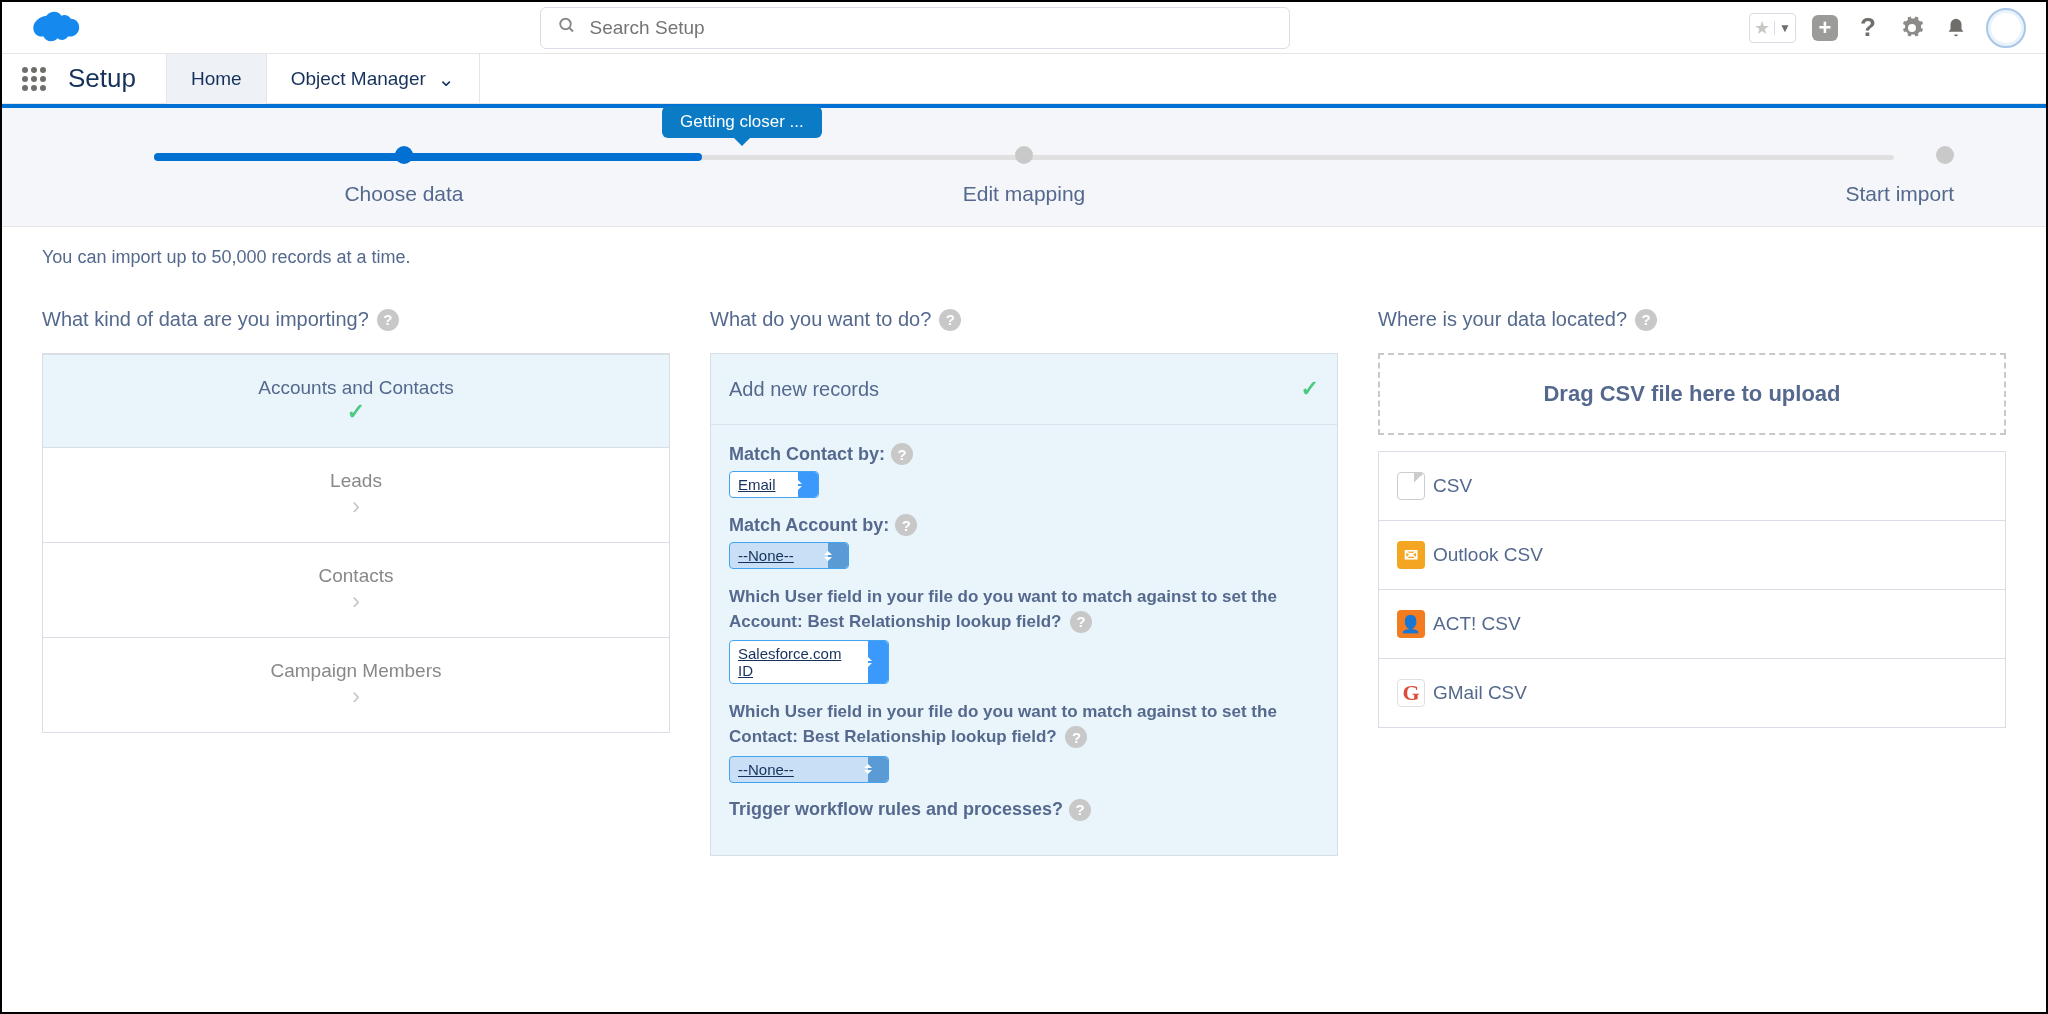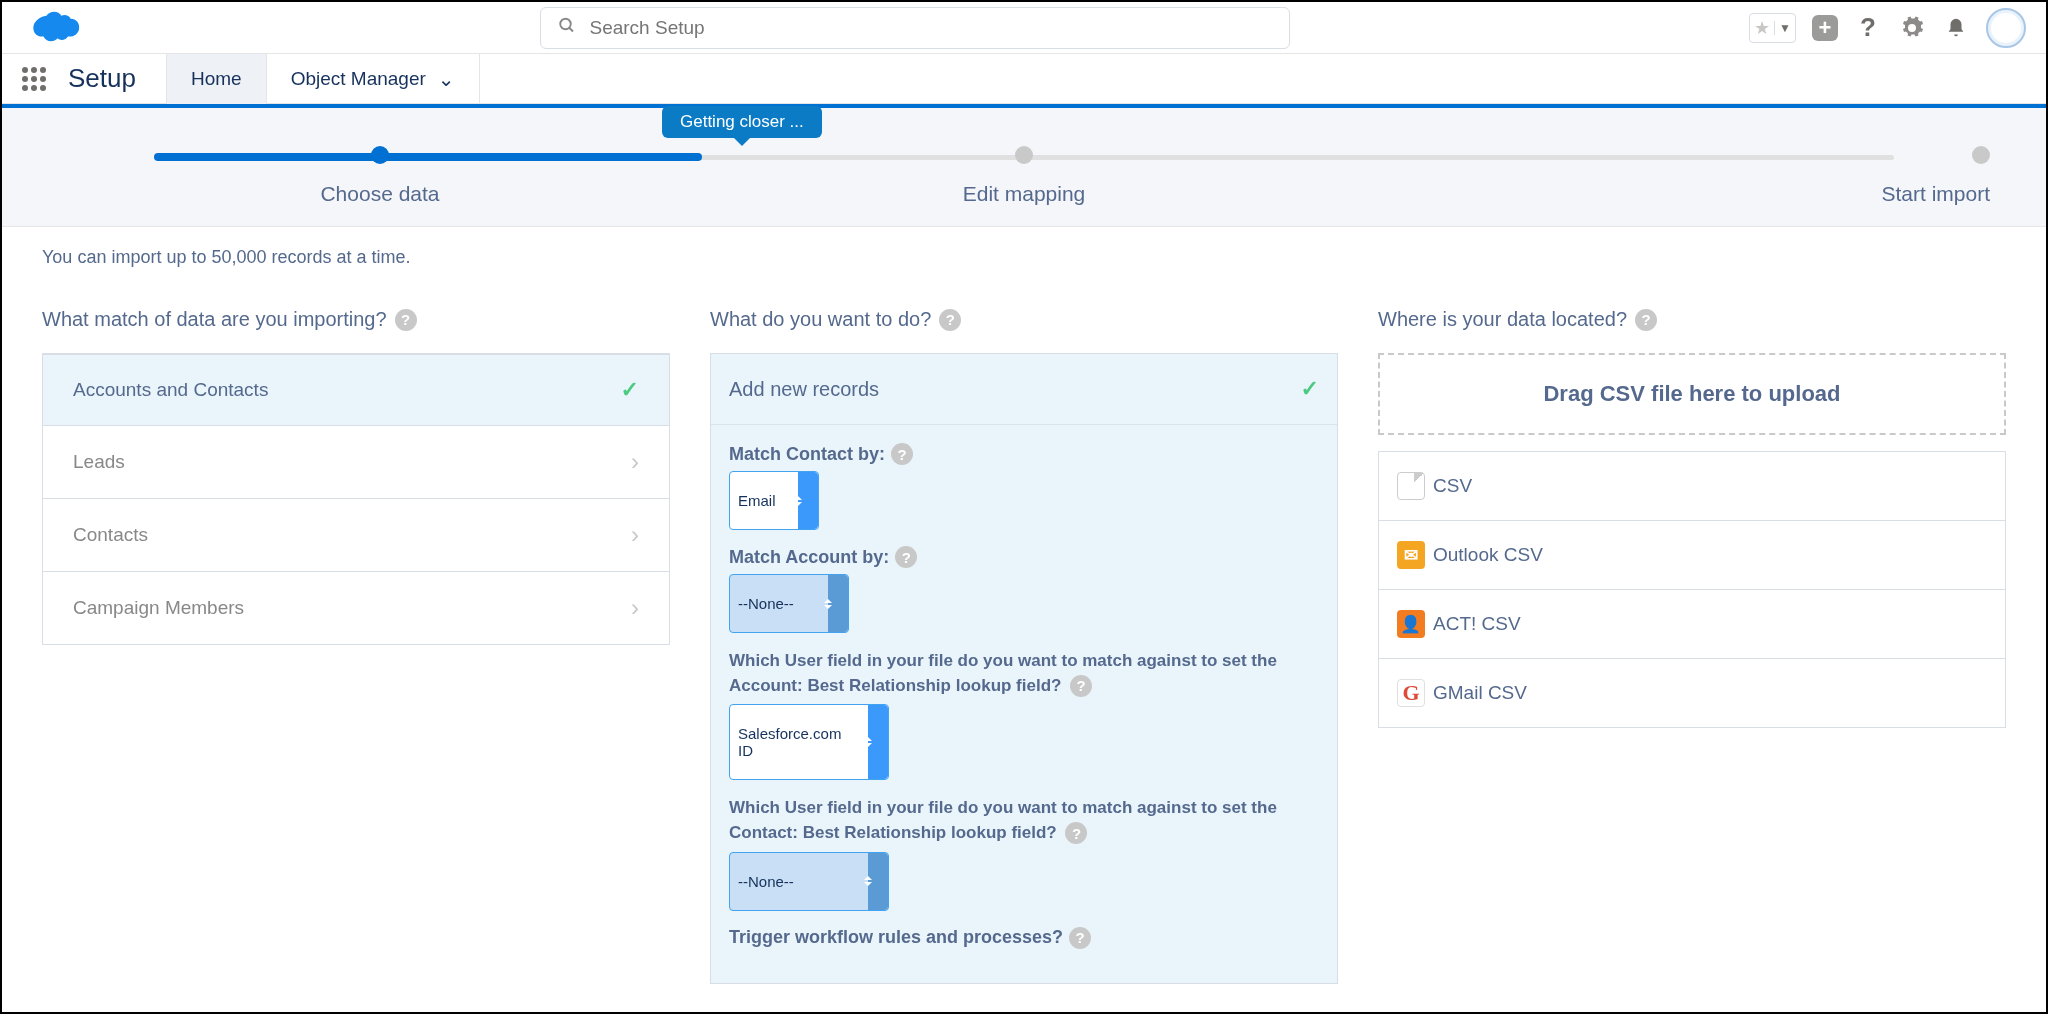--- a/index.html
+++ b/index.html
@@ -24,21 +24,21 @@
 .nav { display: flex; align-items: center; height: 50px; border-bottom: 1px solid #e5e5e5; padding-left: 20px; }
 .apps-icon { display: grid; grid-template-columns: repeat(3,6px); grid-template-rows: repeat(3,6px); gap: 3px; margin-right: 22px; cursor:pointer; }
 .apps-icon span { width: 6px; height: 6px; background: #706e6b; border-radius: 50%; }
 .setup-title { font-size: 26px; font-weight: 400; color: #16325c; margin-right: 30px; }
 .nav-tab { height: 50px; display: flex; align-items: center; padding: 0 24px; font-size: 19px; color: #16325c; cursor: pointer; border-right:1px solid #e5e5e5; }
 .nav-tab.active { background: #eef1f6; border-left:1px solid #e5e5e5; }
 .nav-tab .chev { margin-left: 12px; font-size: 20px; }
 
 
 .stepper-wrap { background: #f4f6f9; border-bottom: 1px solid #e5e5e5; padding: 38px 0 20px; border-top: 4px solid #0070d2; }
-.stepper { display: flex; align-items: center; justify-content: space-between; padding: 0 56px; position: relative; text-align: center; }
+.stepper { display: flex; align-items: center; justify-content: space-between; padding: 0 92px; position: relative; text-align: center; }
 .step { display: flex; flex-direction: column; align-items: center; position: relative; z-index: 2; flex: 1; }
 .step:first-child { align-items: flex-start; }
 .step:last-child { align-items: flex-end; }
 .step-dot { width: 18px; height: 18px; border-radius: 50%; background: #c9c9c9; position: relative; z-index: 3; }
 .step-dot.active { background: #0070d2; }
 .step-label { margin-top: 18px; font-size: 21px; color: #54698d; }
 .step-line { position: absolute; top: 9px; left: 152px; right: 152px; height: 5px; background: #e0e0e0; z-index: 1; border-radius: 4px; }
 .step-line-fill { position: absolute; top: 7px; left: 152px; width: 548px; height: 8px; background: #0070d2; z-index: 2; border-radius: 4px; }
 .tooltip-bubble { position: absolute; top: -40px; left: 660px; background: #0b7bc5; color: #fff; padding: 6px 18px; border-radius: 6px; font-size: 17px; }
 .tooltip-bubble::after { content: ''; position: absolute; bottom: -8px; left: 50%; transform: translateX(-50%); border: 8px solid transparent; border-top-color: #0b7bc5; border-bottom: none; }
@@ -50,34 +50,34 @@
 .col { flex: 1; }
 .col-title { color: #54698d; font-size: 20px; margin-bottom: 22px; display: flex; align-items: center; gap: 8px; }
 .help-icon { display:inline-flex; width: 22px; height: 22px; border-radius: 50%; background: #c8c8c8; color: #fff; font-size: 15px; align-items: center; justify-content: center; font-weight:bold; }
 
 
 .tabs-box { border: 1px solid #d8dde6; }
 .tabs-header { display: flex; background: #f4f6f9; }
 .tab-btn { flex: 0 0 auto; padding: 18px 22px; font-size: 18px; color: #16325c; cursor: pointer; border-right: 1px solid #d8dde6; }
 .tab-btn.active { background: #fff; font-weight: 600; border-bottom: 1px solid #fff; margin-bottom:-1px; }
 .tabs-content { }
-.list-row { padding: 22px 30px; border-top: 1px solid #d8dde6; display: flex; align-items: center; justify-content: space-between; font-size: 19px; color: #888; cursor: pointer; }
+.list-row { padding: 22px 10px; border-top: 1px solid #d8dde6; display: flex; align-items: center; justify-content: space-between; font-size: 19px; color: #888; cursor: pointer; flex-direction: column; }
 .list-row.selected { background: #eaf5fb; color: #54698d; }
 .check-green { color: #4bca81; font-size: 22px; font-weight: bold; }
 .chev-right { color: #c9c9c9; font-size: 24px; }
 
 
 .panel { background: #eaf5fb; border: 1px solid #d8dde6; padding: 0; }
 .panel-header { padding: 22px 18px; font-size: 20px; color: #54698d; display:flex; justify-content:space-between; align-items:center; border-bottom:1px solid #d8e5ec; }
 .panel-body { padding: 18px; }
 .field-group { margin-bottom: 16px; }
 .field-label { font-size: 18px; color: #54698d; font-weight: 600; display:flex; align-items:center; gap:6px; margin-bottom:6px; }
 .field-label-long { font-size: 17px; color: #54698d; font-weight: 600; line-height: 1.45; margin-bottom:6px; }
 .field-label-long .help-icon { vertical-align:middle; margin-left:4px; }
-.sel { background: #fff; border: 1px solid #42a3f1; border-radius: 4px; padding: 20px 8px; font-size: 15px; color: #16325c; position:relative; display:inline-block; }
+.sel { background: #fff; border: 1px solid #42a3f1; border-radius: 4px; padding: 4px 8px; font-size: 15px; color: #16325c; position:relative; display:inline-block;text-decoration:underline; }
 .sel .caret-box { position:absolute; right:0; top:0; bottom:0; width:16px; background:#3b99fc; border-radius: 0 4px 4px 0; display:flex; flex-direction:column; align-items:center; justify-content:center; }
 .sel .caret-box::before { content:''; border:4px solid transparent; border-bottom-color:#fff; margin-bottom:1px; }
 .sel .caret-box::after { content:''; border:4px solid transparent; border-top-color:#fff; margin-top:1px; }
 .sel.dark .caret-box { background:#5b9bd5; }
 .sel span { padding-right:20px; }
 
 
 .dropzone { border: 2px dashed #c9c9c9; padding: 26px; text-align: center; font-size: 22px; font-weight: 600; color: #54698d; margin-bottom: 16px; }
 .source-list { border: 1px solid #d8dde6; }
 .source-item { padding: 20px 18px; display: flex; align-items: center; gap: 8px; font-size: 19px; color: #54698d; border-bottom: 1px solid #d8dde6; cursor: pointer; }
@@ -171,21 +171,21 @@
   </div>
 </div>
 
 <div class="content">
   <div class="subtext">You can import up to 50,000 records at a time.</div>
 
   <div class="columns">
 
     <div class="col">
       <div class="col-title">
-        <span>What match of data are you importing?</span>
+        <span>What kind of data are you importing?</span>
         <span class="help-icon">?</span>
       </div>
       <div class="tabs-box">
         <div class="tabs-content">
           <div class="list-row selected">
             <span>Accounts and Contacts</span>
             <span class="check-green">✓</span>
           </div>
           <div class="list-row">
             <span>Leads</span>

